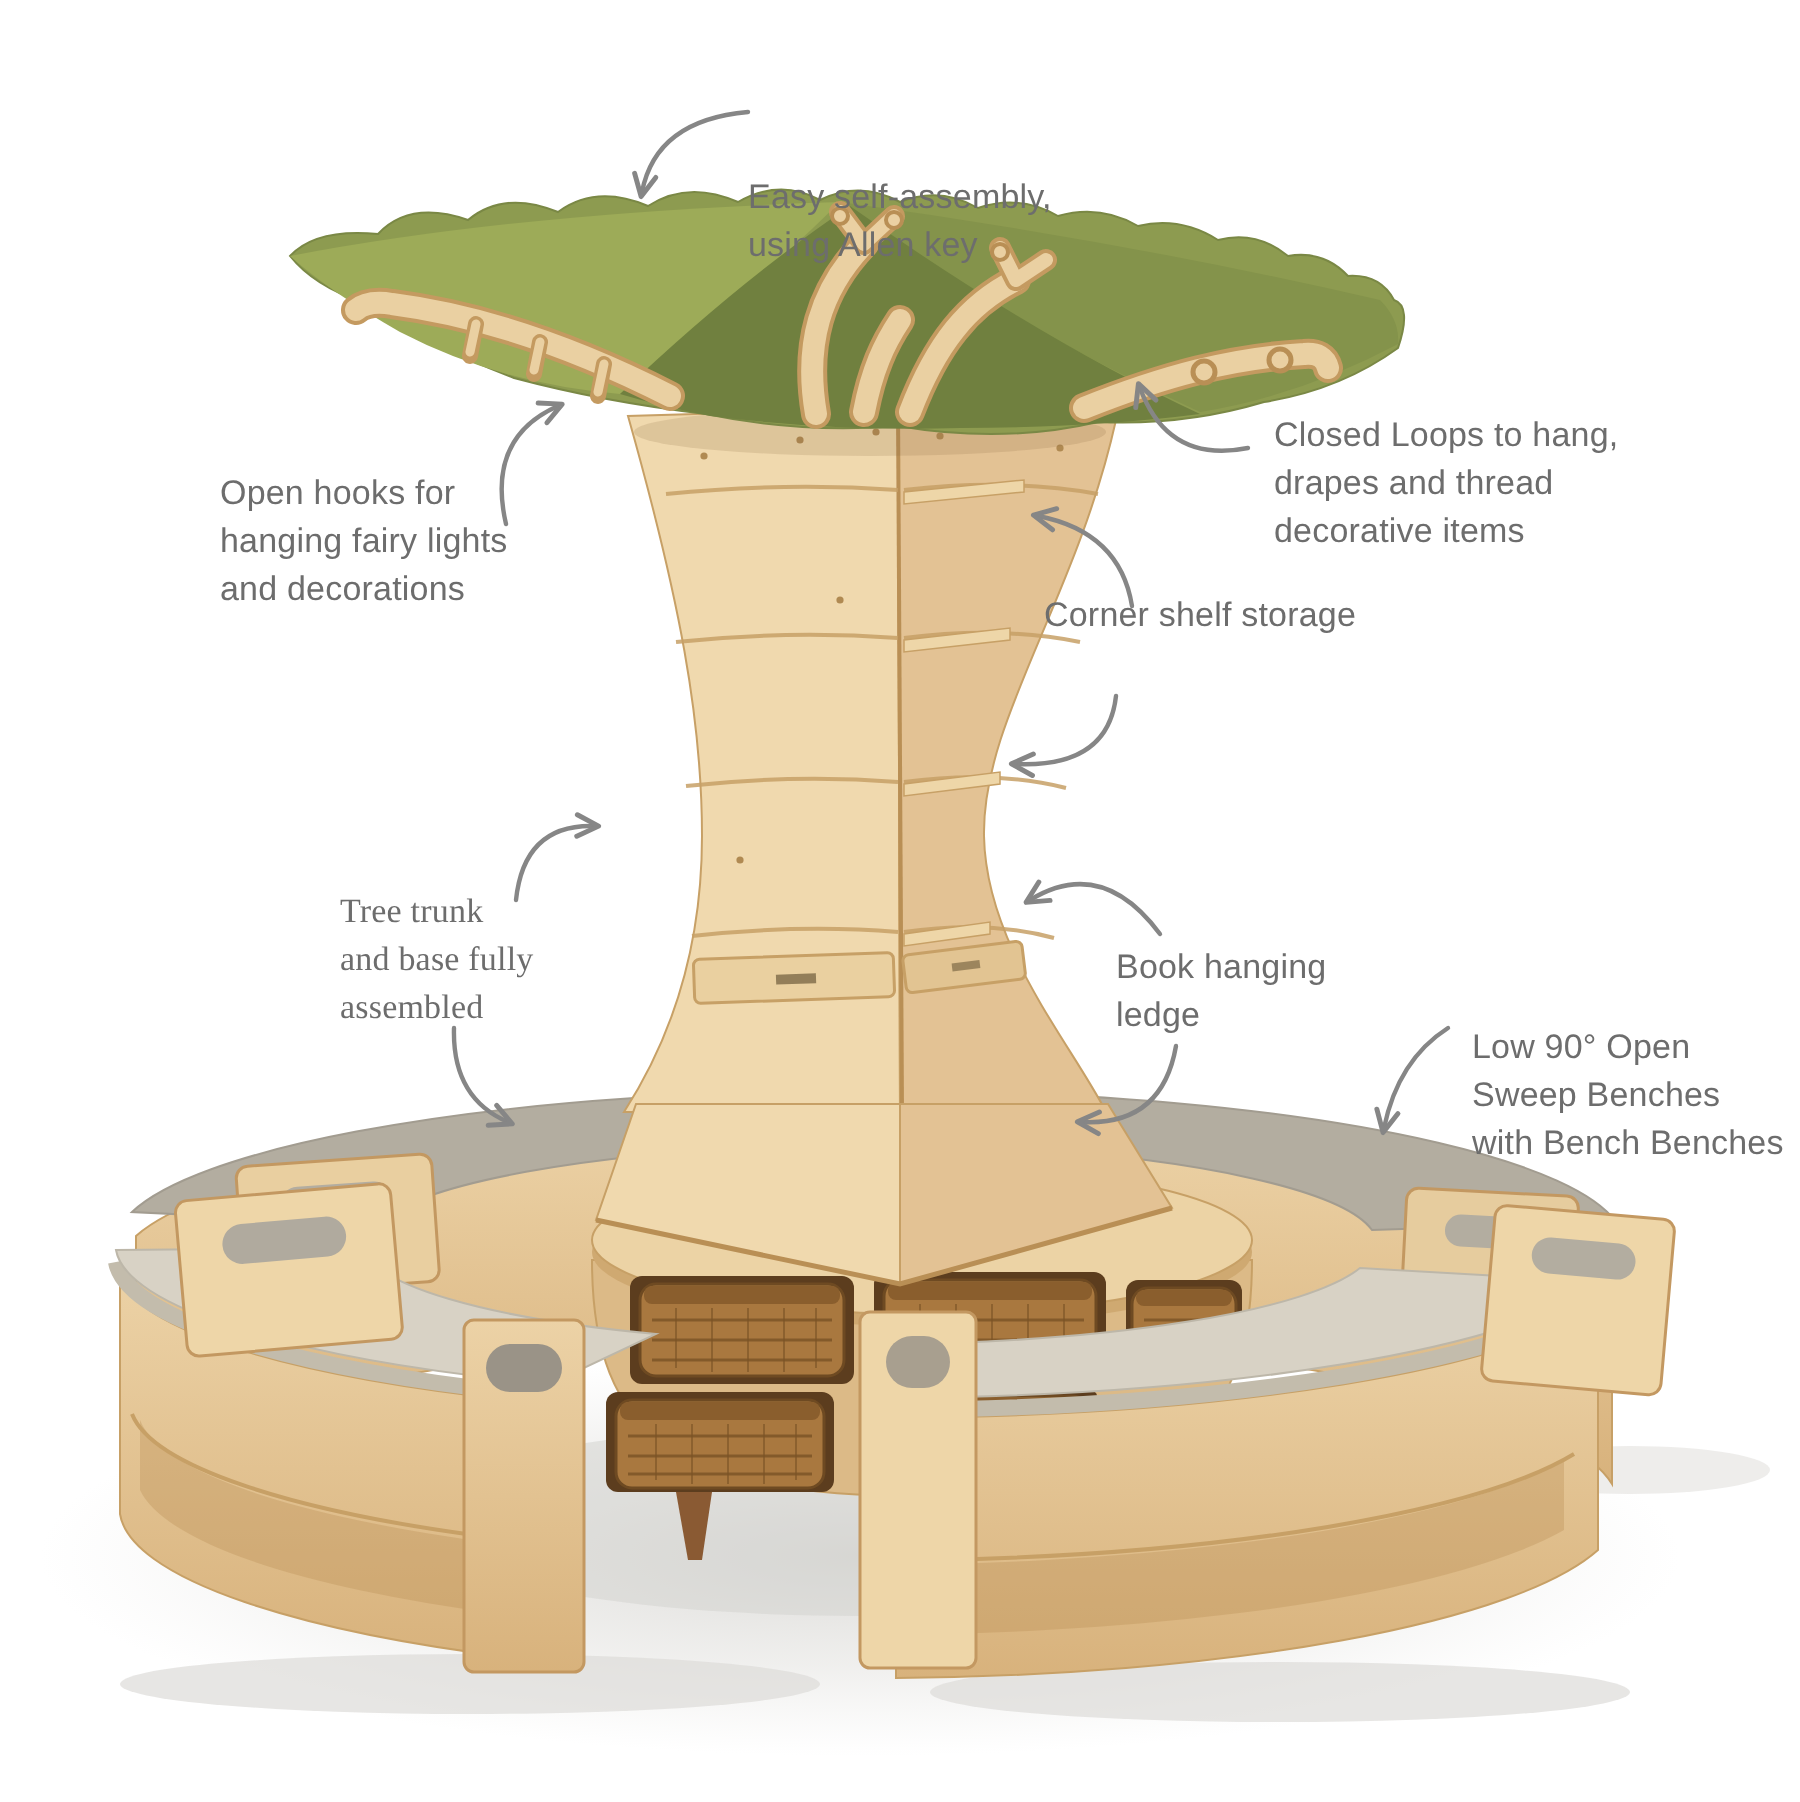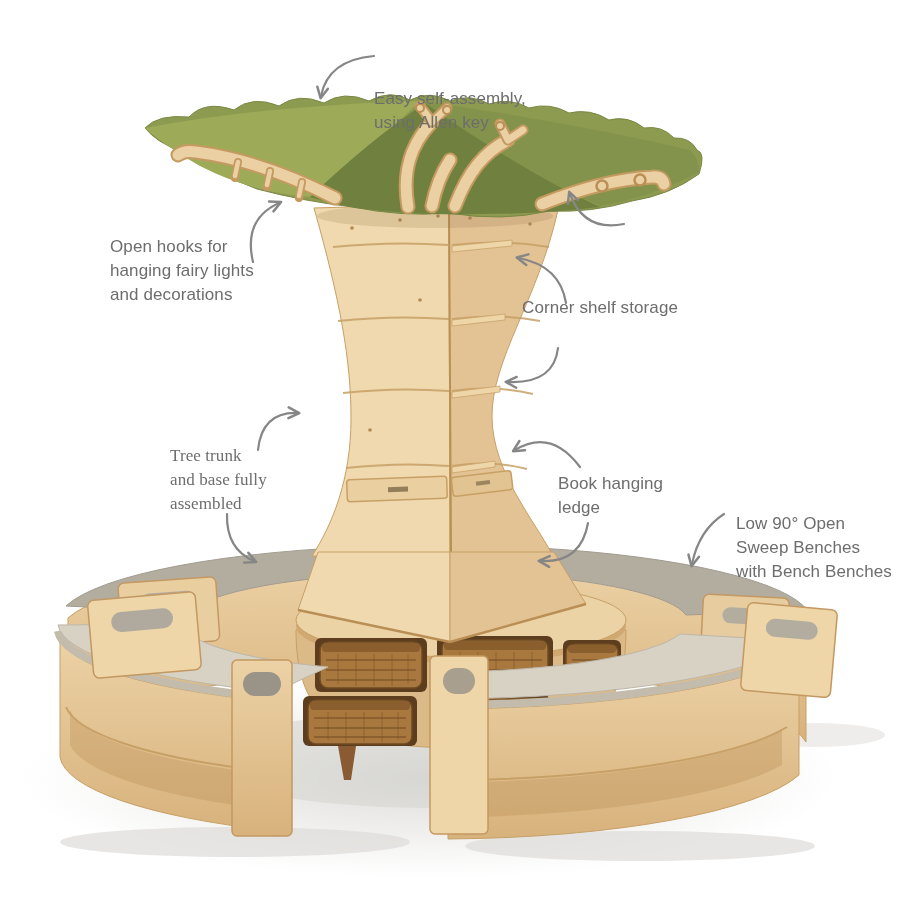--- a/index.html
+++ b/index.html
@@ -236,20 +236,25 @@
   <span>Easy self-assembly,</span>
   <span>using Allen key</span>
 </div>
 
 <div class="label" style="left:110px;top:235px;">
   <span>Open hooks for</span>
   <span>hanging fairy lights</span>
   <span>and decorations</span>
 </div>
 
+<div class="label" style="left:637px;top:206px;">
+  <span>Closed Loops to hang,</span>
+  <span>drapes and thread</span>
+  <span>decorative items</span>
+</div>
 
 <div class="label" style="left:522px;top:296px;">
   <span>Corner shelf storage</span>
 </div>
 
 <div class="label" style="left:170px;top:444px;font-family:Liberation Serif, serif;">
   <span>Tree trunk</span>
   <span>and base fully</span>
   <span>assembled</span>
 </div>

